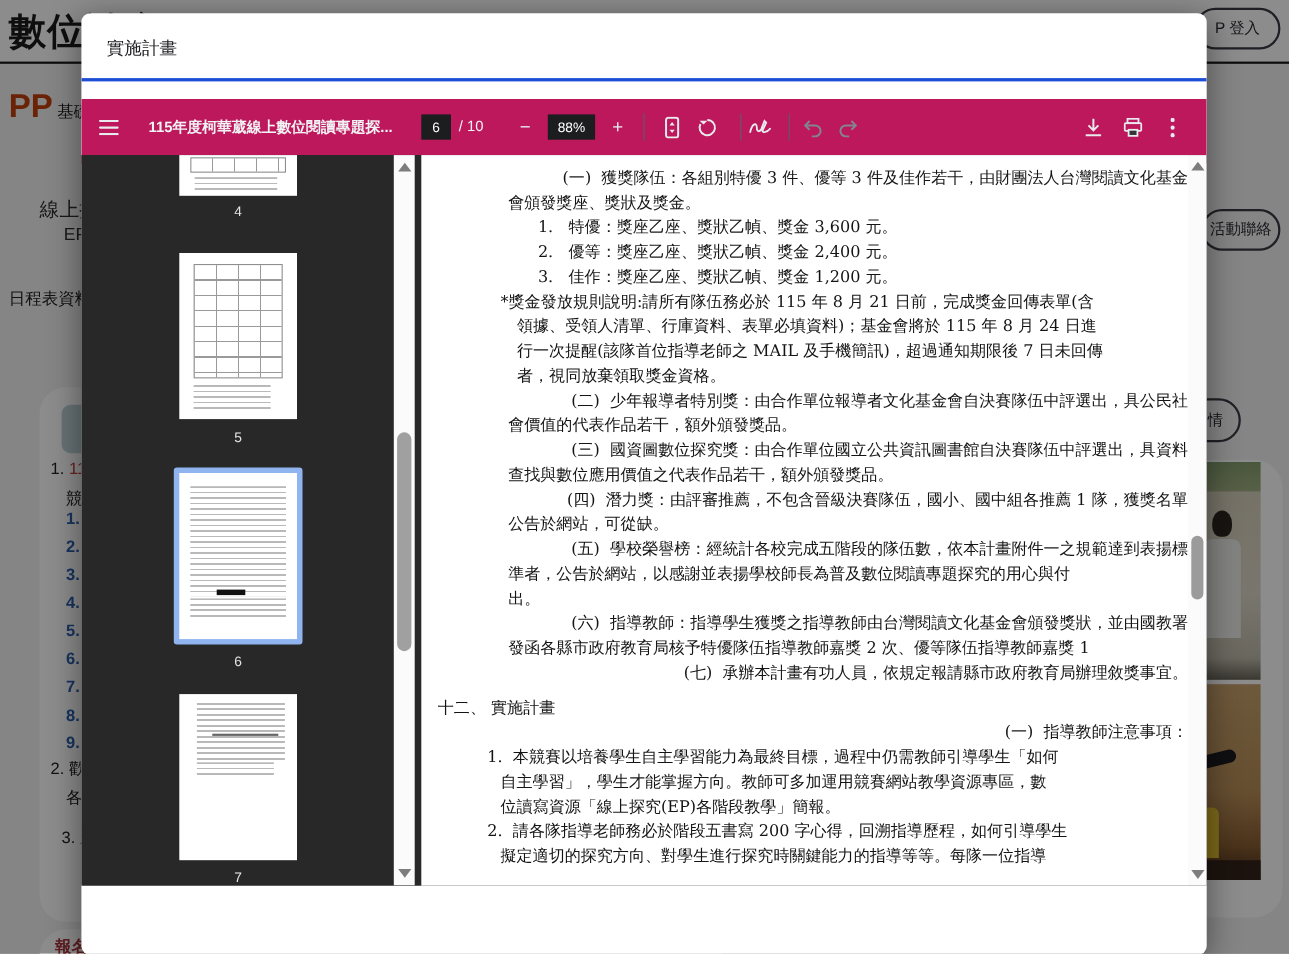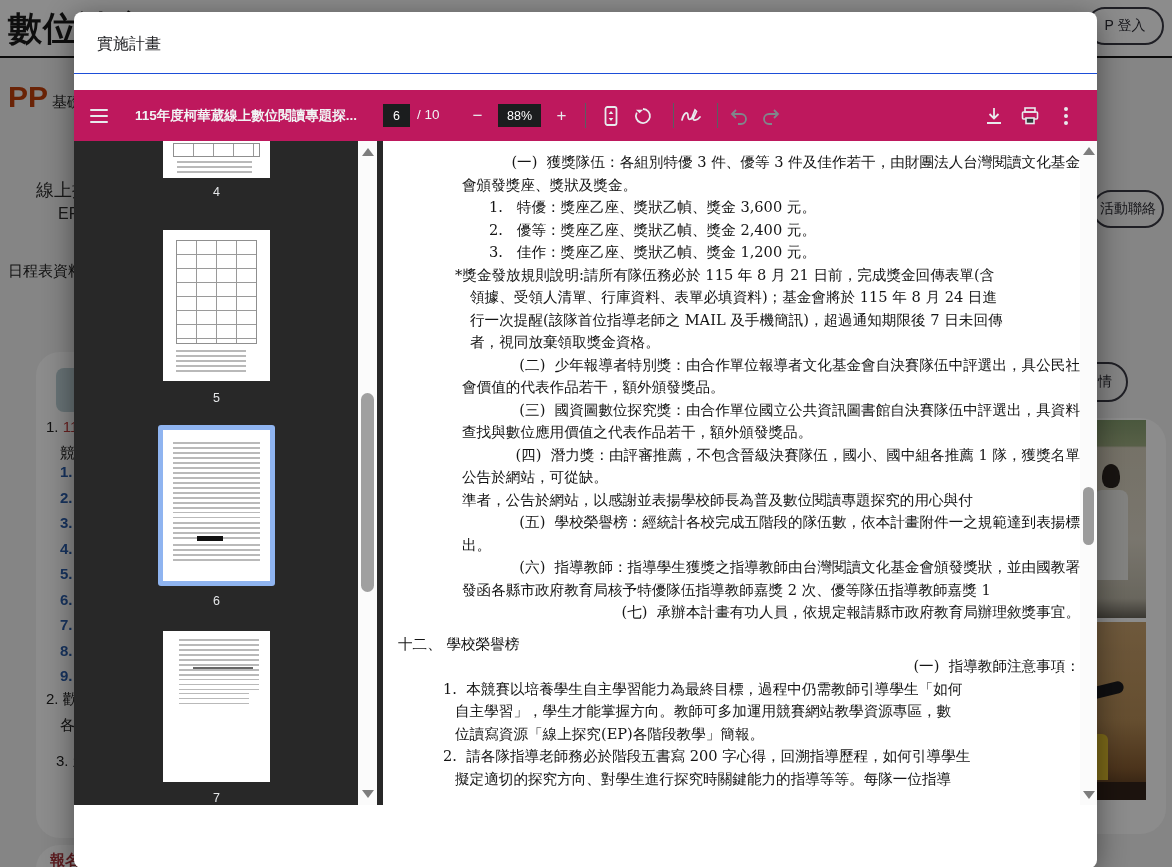--- a/index.html
+++ b/index.html
@@ -34,21 +34,21 @@
             background:linear-gradient(180deg,#c9a26e 0%,#b98f58 55%,#8a5f33 80%,#4a3category 100%,#452c18 100%); }
   .photo2 .mic { position:absolute; left:10px; top:62px; width:34px; height:12px; background:#1d1d1f; border-radius:6px; transform:rotate(-14deg); }
   .photo2 .tee { position:absolute; left:0px; top:112px; width:28px; height:46px; background:#e3c22f; border-radius:6px 6px 0 0; }
   .photo2 .desk { position:absolute; left:0; bottom:0; width:66px; height:18px; background:#33231a; }
 
   
   #scrim { position:absolute; inset:0; background:rgba(0,0,0,0.45); }
 
   
   #modal { position:absolute; left:74px; top:12px; width:1023px; height:856px; background:#fff; border-radius:8px; box-shadow:0 6px 30px rgba(0,0,0,.45); overflow:hidden; }
-  .modal-head { position:absolute; left:0; top:0; width:100%; height:62px; border-bottom:1px solid #1d4ed8; }
+  .modal-head { position:absolute; left:0; top:0; width:100%; height:62px; border-bottom:3px solid #1d4ed8; }
   .modal-title { position:absolute; left:23px; top:22px; font-size:16px; color:#202124; }
 
   
   #pdfbar { position:absolute; left:0; top:78px; width:100%; height:59px; background:#be185d; }
   .tb-btn { position:absolute; top:13px; width:25px; height:25px; border:none; background:transparent; display:flex; align-items:center; justify-content:center; cursor:pointer; padding:0; }
   .tb-btn svg { display:block; }
   .tb-title { position:absolute; left:61px; top:17px; font-size:13.5px; font-weight:700; color:#f1f3f4; }
   .tb-box { position:absolute; top:14px; height:23px; background:#1b1d1e; color:#fff; font-size:12.5px; display:flex; align-items:center; justify-content:center; border:none; text-align:center; }
   .tb-text { position:absolute; top:17px; color:#f1f3f4; font-size:13.5px; }
   .tb-div { position:absolute; top:13px; width:1px; height:25px; background:#5a5e62; }
@@ -292,27 +292,27 @@
               <div class="dline star">*獎金發放規則說明:請所有隊伍務必於 115 年 8 月 21 日前，完成獎金回傳表單(含</div>
               <div class="dline starc">領據、受領人清單、行庫資料、表單必填資料)；基金會將於 115 年 8 月 24 日進</div>
               <div class="dline starc">行一次提醒(該隊首位指導老師之 MAIL 及手機簡訊)，超過通知期限後 7 日未回傳</div>
               <div class="dline starc">者，視同放棄領取獎金資格。</div>
               <div class="dline item">(二)  少年報導者特別獎：由合作單位報導者文化基金會自決賽隊伍中評選出，具公民社</div>
               <div class="dline cont">會價值的代表作品若干，額外頒發獎品。</div>
               <div class="dline item">(三)  國資圖數位探究獎：由合作單位國立公共資訊圖書館自決賽隊伍中評選出，具資料</div>
               <div class="dline cont">查找與數位應用價值之代表作品若干，額外頒發獎品。</div>
               <div class="dline item">(四)  潛力獎：由評審推薦，不包含晉級決賽隊伍，國小、國中組各推薦 1 隊，獲獎名單</div>
               <div class="dline cont">公告於網站，可從缺。</div>
+              <div class="dline item">(五)  學校榮譽榜：經統計各校完成五階段的隊伍數，依本計畫附件一之規範達到表揚標</div>
               <div class="dline cont">準者，公告於網站，以感謝並表揚學校師長為普及數位閱讀專題探究的用心與付</div>
-              <div class="dline item">(五)  學校榮譽榜：經統計各校完成五階段的隊伍數，依本計畫附件一之規範達到表揚標</div>
               <div class="dline cont">出。</div>
               <div class="dline item">(六)  指導教師：指導學生獲獎之指導教師由台灣閱讀文化基金會頒發獎狀，並由國教署</div>
               <div class="dline cont">發函各縣市政府教育局核予特優隊伍指導教師嘉獎 2 次、優等隊伍指導教師嘉獎 1</div>
               <div class="dline item">(七)  承辦本計畫有功人員，依規定報請縣市政府教育局辦理敘獎事宜。</div>
-              <div class="dline sec gap">十二、 學校榮譽榜</div>
+              <div class="dline sec gap">十二、 實施計畫</div>
               <div class="dline item">(一)  指導教師注意事項：</div>
               <div class="dline num2">1.  本競賽以培養學生自主學習能力為最終目標，過程中仍需教師引導學生「如何</div>
               <div class="dline cont2">自主學習」，學生才能掌握方向。教師可多加運用競賽網站教學資源專區，數</div>
               <div class="dline cont2">位讀寫資源「線上探究(EP)各階段教學」簡報。</div>
               <div class="dline num2">2.  請各隊指導老師務必於階段五書寫 200 字心得，回溯指導歷程，如何引導學生</div>
               <div class="dline cont2">擬定適切的探究方向、對學生進行探究時關鍵能力的指導等等。每隊一位指導</div>
             </div>
         </div>
 
         <div class="mscroll">

